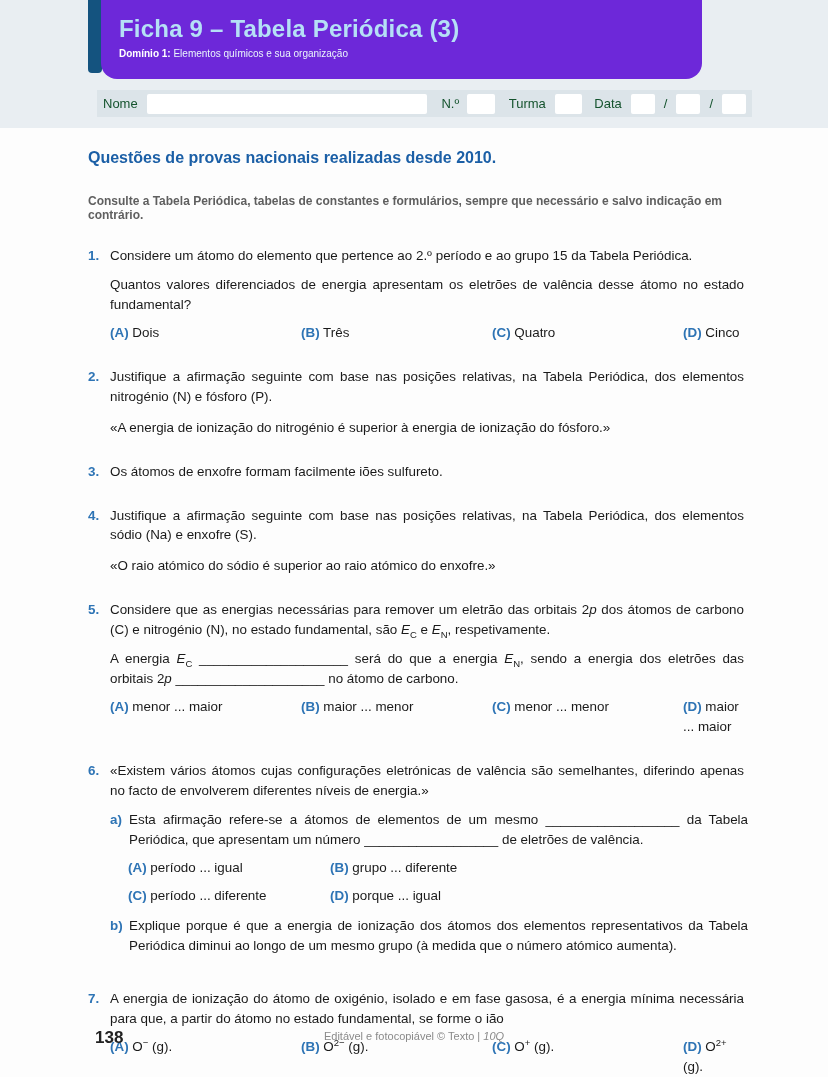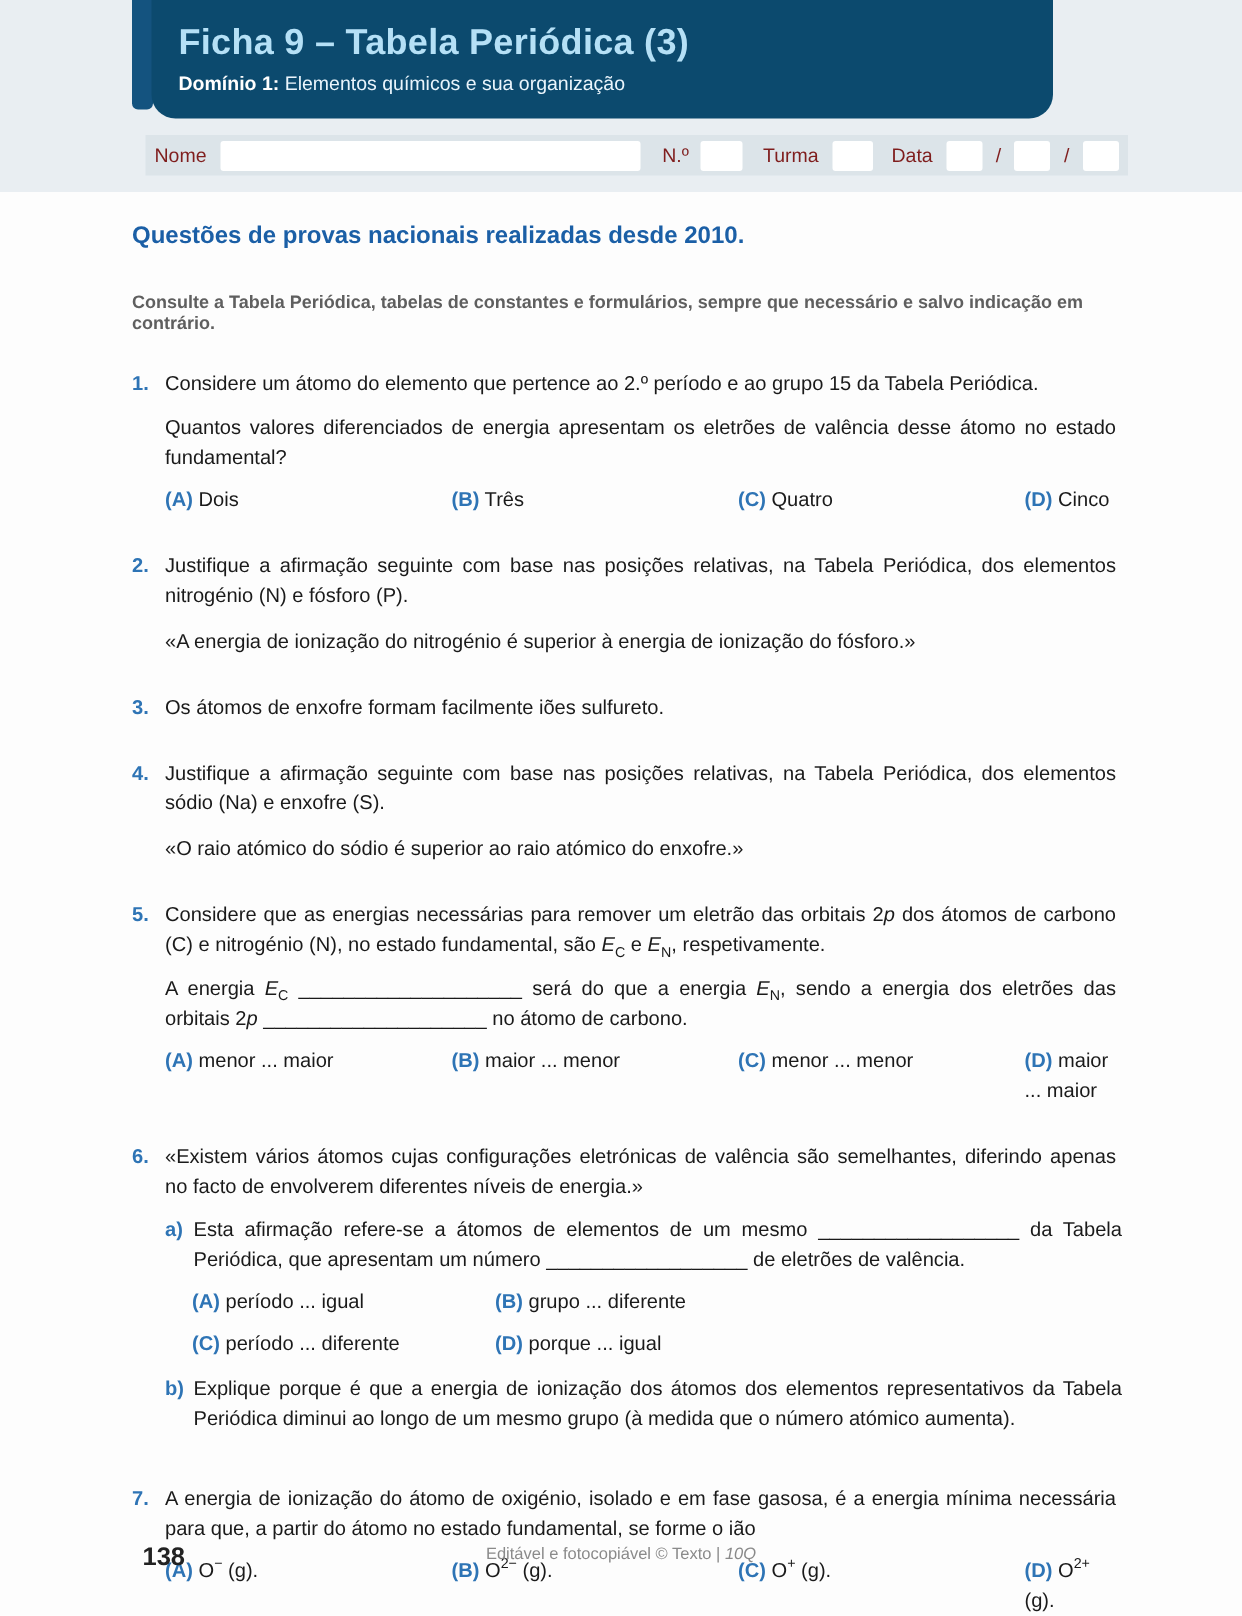--- a/index.html
+++ b/index.html
@@ -8,32 +8,32 @@
     font-family:"Liberation Sans","DejaVu Sans",sans-serif;
     color:#1a1a1a;overflow:hidden;
   }
   .page{position:relative;width:828px;height:1077px;background:#fdfdfd;}
 
   
   .top-band{position:absolute;top:0;left:0;width:828px;height:128px;background:#e9eef2;}
   .spine{position:absolute;top:0;left:88px;width:14px;height:73px;background:#14537f;border-radius:0 0 4px 4px;}
   .header-box{
     position:absolute;top:0;left:101px;width:601px;height:79px;
-    background:#0c4a6e;border-radius:0 0 16px 16px;box-sizing:border-box;
+    background:#6d28d9;border-radius:0 0 16px 16px;box-sizing:border-box;
     padding:16px 0 0 18px;
   }
   .hdr-title{font-size:24px;font-weight:bold;color:#b5e0f6;letter-spacing:.2px;line-height:1.1;}
-  .hdr-sub{font-size:13px;color:#eaf5fc;margin-top:6px;}
+  .hdr-sub{font-size:10px;color:#eaf5fc;margin-top:6px;}
   .hdr-sub .dom{font-weight:bold;color:#ffffff;}
 
   
   .id-row{
     position:absolute;top:90px;left:97px;width:655px;height:27px;
     background:#dce4e9;display:flex;align-items:center;box-sizing:border-box;
-    padding:0 6px;font-size:13px;color:#7f1d1d;
+    padding:0 6px;font-size:13px;color:#14532d;
   }
   .id-box{background:#ffffff;height:20px;border-radius:2px;display:inline-block;}
   .name-box{width:316px;margin:0 14px 0 9px;}
   .num-box{width:31px;margin:0 14px 0 8px;}
   .turma-box{width:31px;margin:0 12px 0 9px;}
   .date-box{width:27px;margin:0 0 0 9px;}
   .slash{margin:0 0 0 9px;}
 
   
   .content{position:absolute;top:128px;left:0;width:828px;padding:0 80px 0 88px;box-sizing:border-box;}

